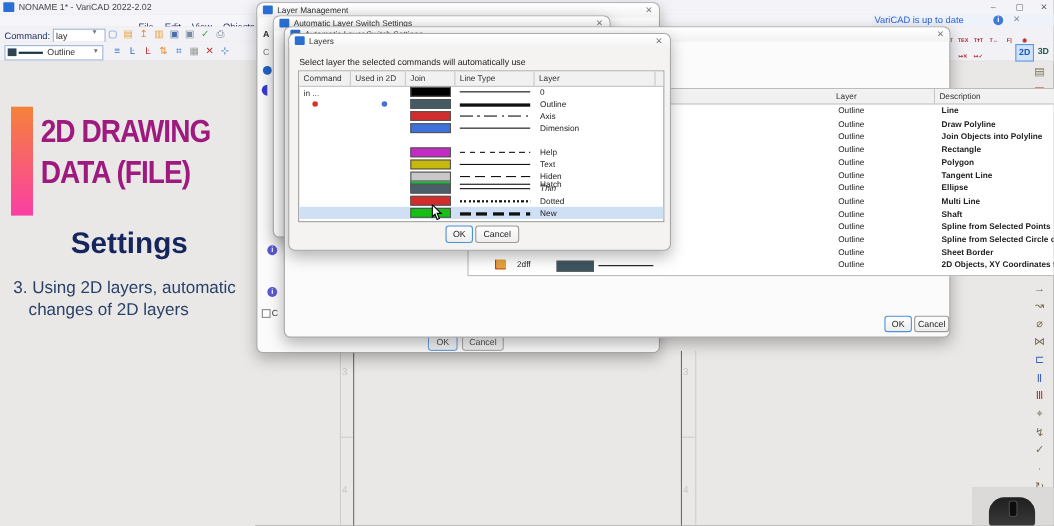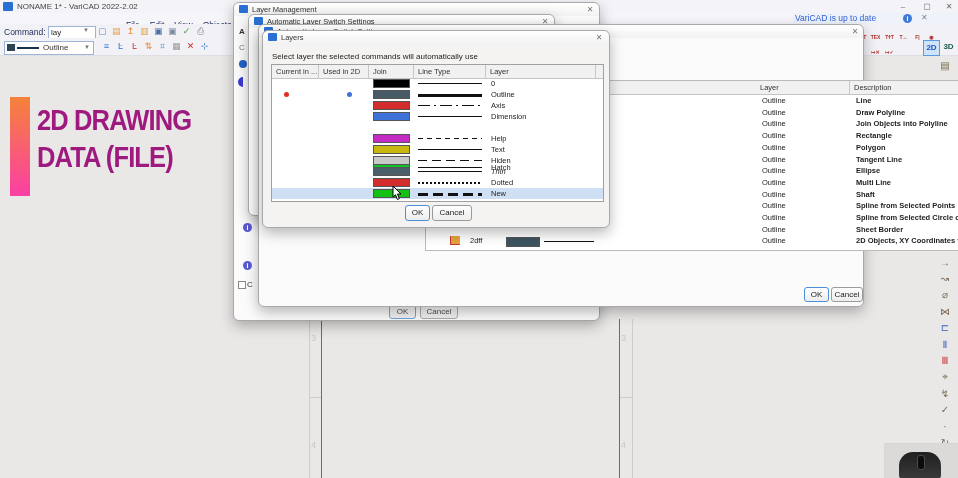--- a/index.html
+++ b/index.html
@@ -194,21 +194,23 @@
       <div class="abs zone" style="left: 621px; top: 333px;">3</div>
       <div class="abs zone" style="left: 311px; top: 440px;">4</div>
       <div class="abs zone" style="left: 621px; top: 440px;">4</div>
     </div>
 
   <div class="abs" id="grad-bar"></div>
   <div class="abs" id="ov-title">
     <div>2D DRAWING</div>
     <div>DATA  (FILE)</div>
   </div>
+  <div class="abs" id="ov-heading">Settings</div>
   <div class="abs" id="ov-list">
+      <div class="ov-item">3. Using 2D layers, automatic changes of 2D layers</div>
     </div>
 
   <div class="abs win" id="w1">
     <div class="win-title">
       <div class="wt-icon"></div>
       <div class="wt-text">Layer Management</div>
       <div class="wt-close" style="left:350px;">✕</div>
     </div>
     <div class="frag" style="left:5px;top:24px;font-weight:bold;">A</div>
     <div class="frag" style="left:5px;top:40px;color:#777;">C</div>
@@ -306,21 +308,21 @@
 
   <div class="abs win" id="w4">
     <div class="win-title">
       <div class="wt-icon"></div>
       <div class="wt-text">Layers</div>
       <div class="wt-close" style="left:330px;">✕</div>
     </div>
     <div id="w4-instr">Select layer the selected commands will automatically use</div>
     <div id="ltable">
       <div id="lhead">
-          <div class="lh" style="left: 0px; width: 47px;">Current in ...</div>
+          <div class="lh" style="left: 0px; width: 47px;">Command in ...</div>
           <div class="lh" style="left: 47px; width: 50px;">Used in 2D</div>
           <div class="lh" style="left: 97px; width: 45px;">Join</div>
           <div class="lh" style="left: 142px; width: 72px;">Line Type</div>
           <div class="lh" style="left: 214px; width: 110px;">Layer</div>
         </div>
       <div id="lbody">
           <div class="lrow" style="top: 13px;">
             <div class="lsw" style="background: rgb(0, 0, 0);"></div>
             <div class="lline lt-solid"></div>
             <div class="llab">0</div>

